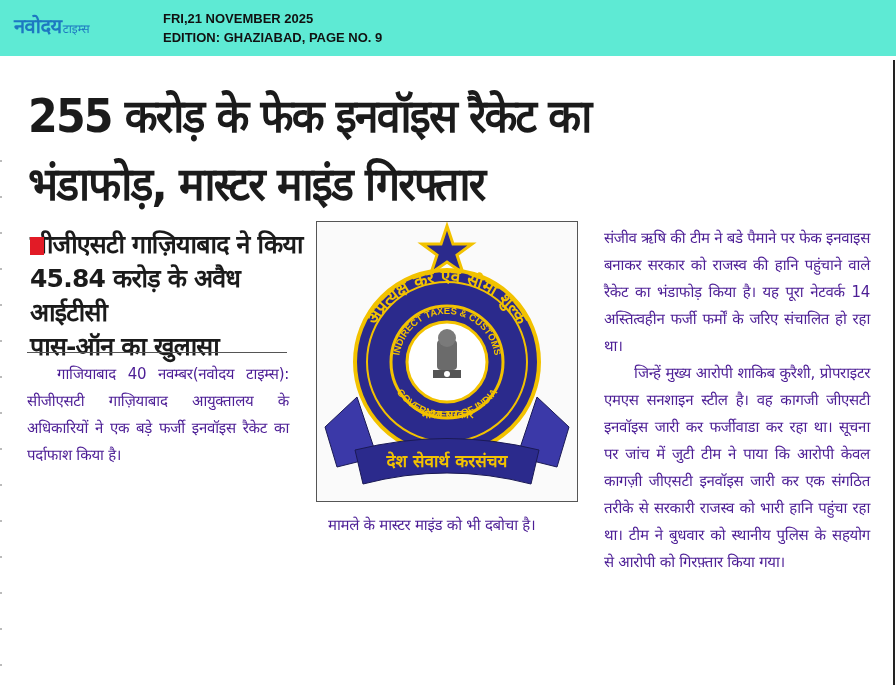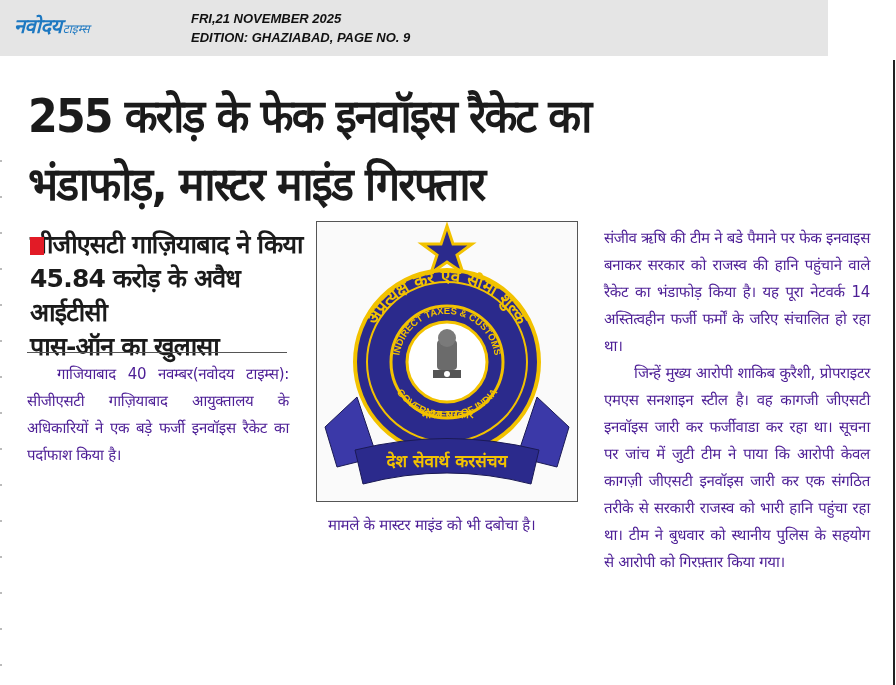--- a/index.html
+++ b/index.html
@@ -4,41 +4,40 @@
 <style>
   html, body { margin: 0; padding: 0; }
   body {
     width: 896px; height: 685px; overflow: hidden;
     background: #ffffff;
     font-family: "DejaVu Sans", sans-serif;
     color: #1a1a1a;
     position: relative;
   }
   .topbar {
-    position: absolute; left: 0; top: 0; width: 828px; height: 56px;
-    background: #e5e5e5;
-    font-style: italic;
+    position: absolute; left: 0; top: 0; width: 896px; height: 56px;
+    background: #5eead4;
   }
   .brand {
     position: absolute; left: 14px; top: 8px;
     display: flex; align-items: baseline;
   }
   .brand-main {
     font-family: "DejaVu Sans", sans-serif;
     font-weight: bold; font-size: 20px; color: #1d78c1;
     letter-spacing: -0.5px;
   }
   .brand-sub {
     font-family: "DejaVu Sans", sans-serif;
     font-size: 12px; color: #1d78c1; margin-left: 1px; margin-top: 12px;
   }
   .edition {
     position: absolute; left: 163px; top: 9px;
     font-family: "Liberation Sans", sans-serif;
-    font-weight: bold; font-size: 13px; line-height: 19px; color: #111; margin-left: 28px;
+    font-weight: bold; font-size: 13px; line-height: 19px; color: #111;
   }
   .right-rule {
     position: absolute; left: 893px; top: 60px; width: 2px; height: 625px; background: #222;
   }
   .left-ticks {
     position: absolute; left: 0; top: 160px; width: 2px; height: 520px;
     background: repeating-linear-gradient(to bottom, #bbb 0 2px, transparent 2px 36px);
   }
   .headline {
     position: absolute; left: 28px; top: 82px; width: 850px;

